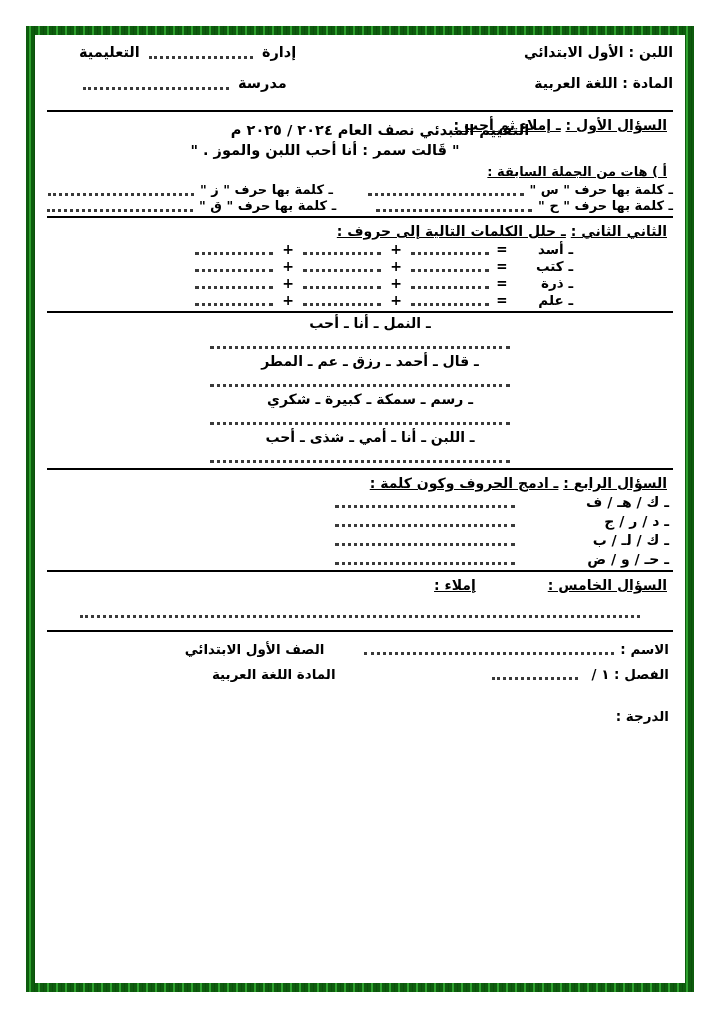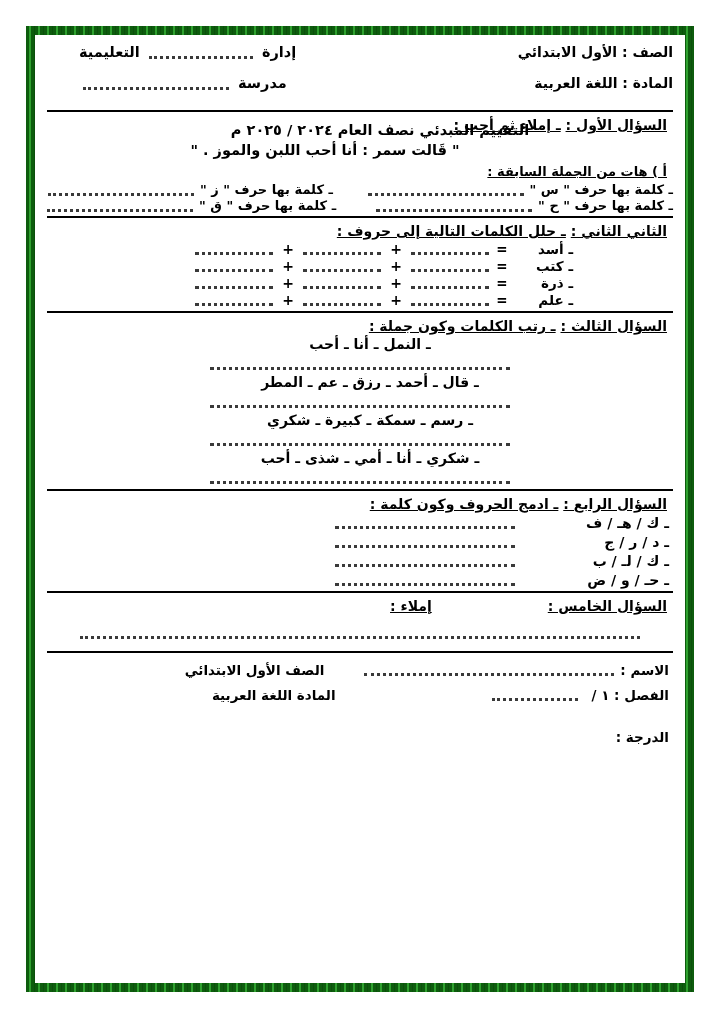--- a/index.html
+++ b/index.html
@@ -210,21 +210,21 @@
   .q5-head {
     display: flex;
     align-items: baseline;
     font-size: 14px;
     font-weight: bold;
     margin: 5px 6px 0 0;
   }
   .q5-label { text-decoration: underline; white-space: nowrap; }
   .q5-imla {
     text-decoration: underline;
-    margin-right: 116px;
+    margin-right: 72px;
     white-space: nowrap;
   }
   .q5-line { text-align: center; margin: 8px 0 10px 0; }
   .q5-line .dots { width: 560px; }
 
   
   .footer { font-size: 13.5px; font-weight: bold; }
   .f-row {
     display: flex;
     align-items: center;
@@ -239,21 +239,21 @@
 </style>
 </head>
 <body>
 
 <div class="page">
   <div class="border-frame">
     <div class="sheet">
 
       <div class="hdr">
         <div class="hdr-row r1">
-          <div class="hdr-left">الصف : الأول الابتدائي</div>
+          <div class="hdr-left">اللبن : الأول الابتدائي</div>
           <div class="hdr-right">
             <span>إدارة</span>
             <span class="dots"></span>
             <span>التعليمية</span>
           </div>
         </div>
         <div class="hdr-row r2">
           <div class="hdr-left">المادة : اللغة العربية</div>
           <div class="hdr-right">
             <span>مدرسة</span>
@@ -340,45 +340,41 @@
             <span class="dots"></span>
             <span class="q2-plus">+</span>
             <span class="dots"></span>
           </div>
         </div>
       </div>
 
       <div class="rule"></div>
 
       <div class="qblock">
-        <div class="qhead">
-          <span class="qlabel">السؤال الثالث :</span>
-          <span class="qtext">ـ  رتب الكلمات وكون جملة  :</span>
-        </div>
 
         <div class="q3-item">
           <div class="q3-words">ـ  النمل  ـ   أنا  ـ  أحب</div>
           <div class="q3-answer">
             <span class="dots"></span>
           </div>
         </div>
         <div class="q3-item">
           <div class="q3-words">ـ  قال ـ أحمد  ـ رزق ـ عم ـ المطر</div>
           <div class="q3-answer wide">
             <span class="dots"></span>
           </div>
         </div>
         <div class="q3-item">
           <div class="q3-words">ـ رسم  ـ سمكة  ـ كبيرة ـ شكري</div>
           <div class="q3-answer">
             <span class="dots"></span>
           </div>
         </div>
         <div class="q3-item">
-          <div class="q3-words">ـ شكري ـ أنا  ـ أمي ـ شذى  ـ أحب</div>
+          <div class="q3-words">ـ اللبن ـ أنا  ـ أمي ـ شذى  ـ أحب</div>
           <div class="q3-answer">
             <span class="dots"></span>
           </div>
         </div>
       </div>
 
       <div class="rule"></div>
 
       <div class="qblock">
         <div class="qhead">

